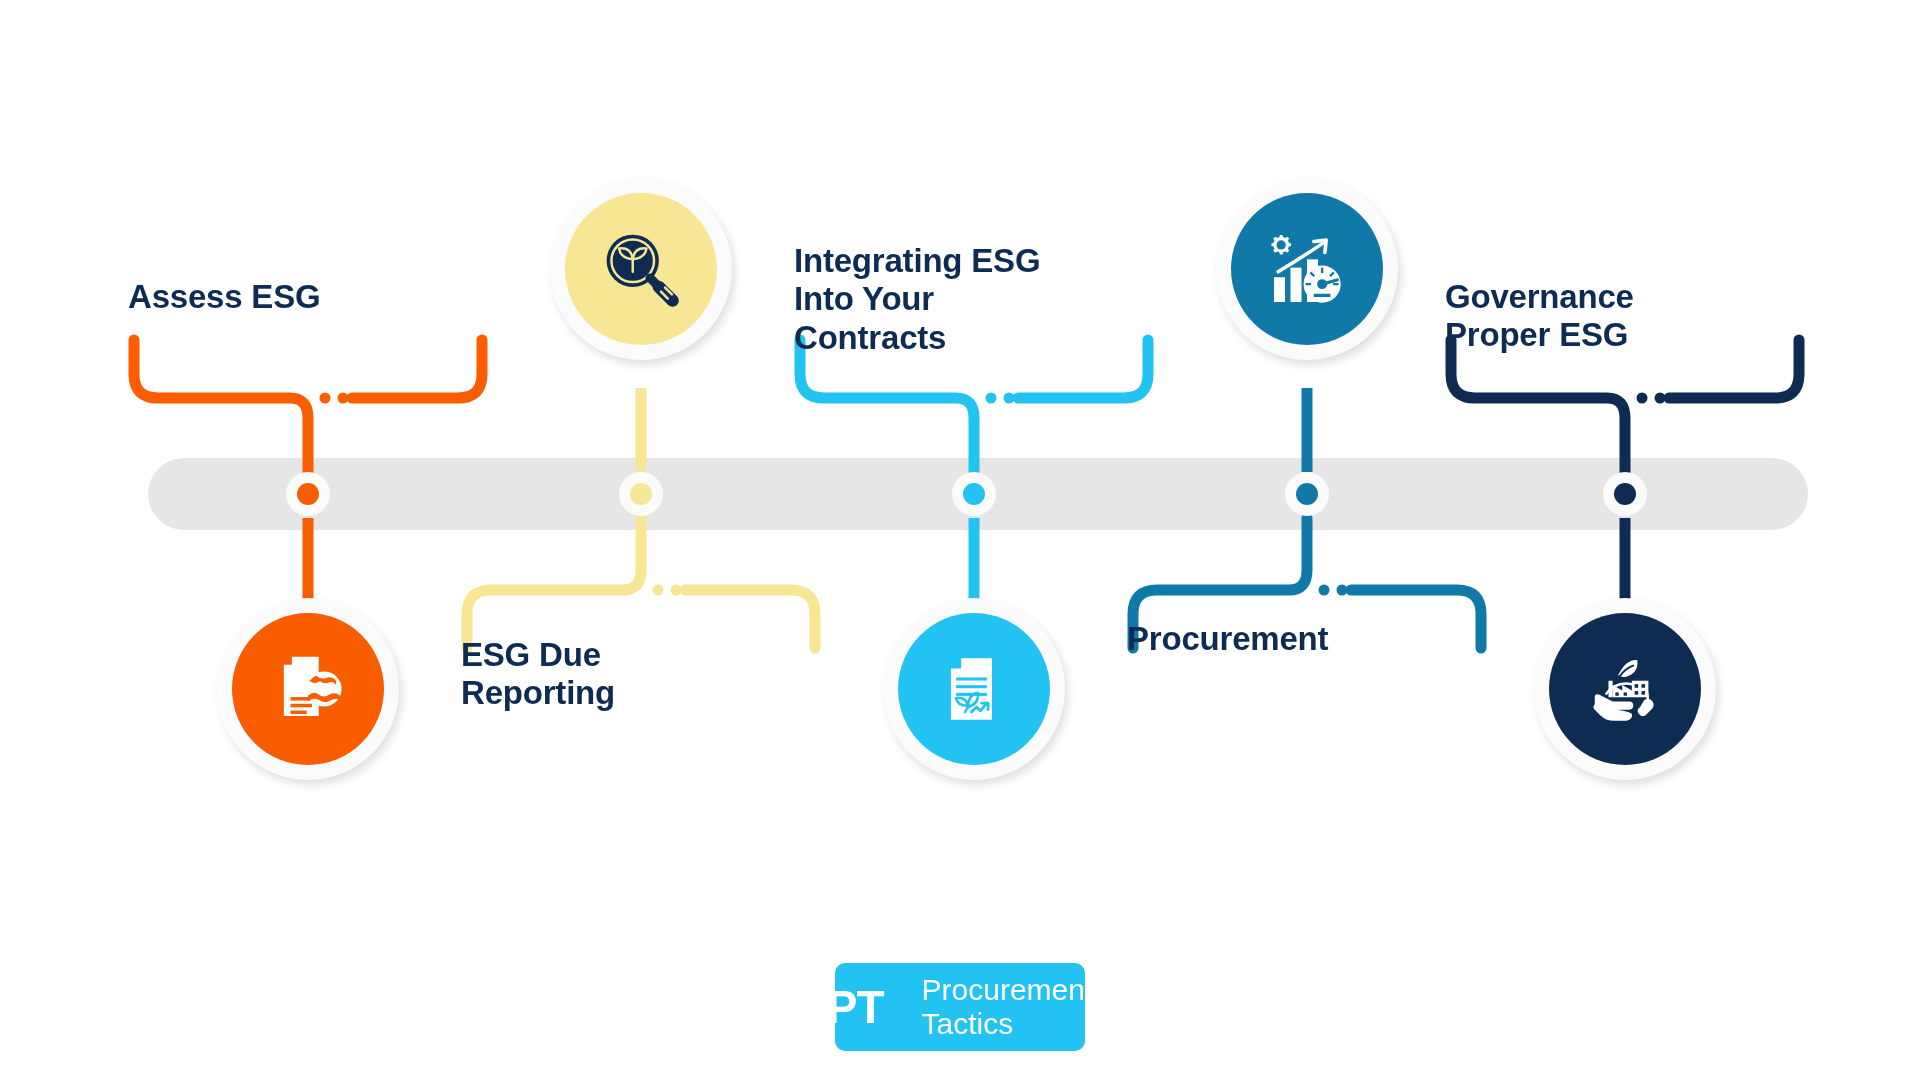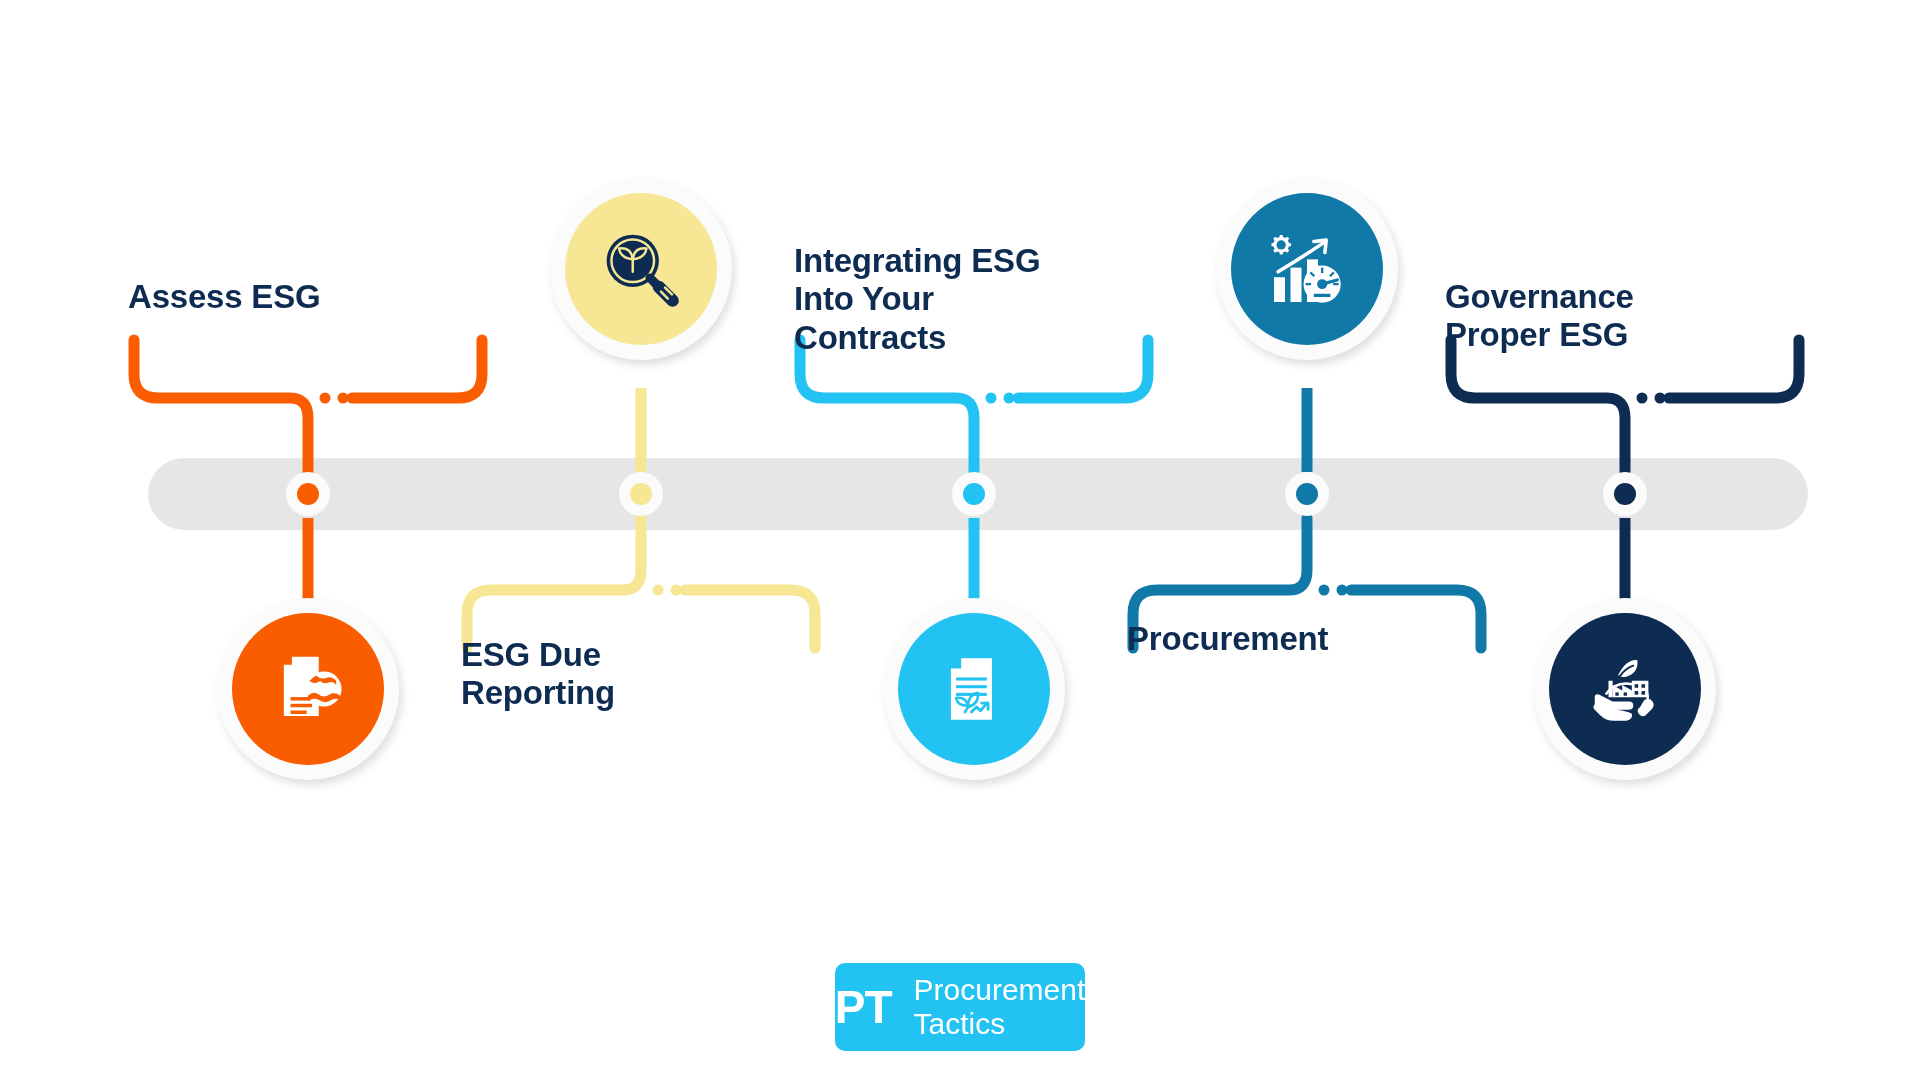--- a/index.html
+++ b/index.html
@@ -107,21 +107,21 @@
     left: 50%;
     margin-left: -125px;
     top: 963px;
     width: 250px;
     height: 88px;
     background: #22c3f2;
     border-radius: 10px 10px 10px 10px;
     display: flex;
     align-items: center;
     justify-content: center;
-    gap: 0px;
+    gap: 8px;
   }
   .logo-pt {
     color: #ffffff;
     font-weight: bold;
     font-size: 46px;
     letter-spacing: -1px;
     padding-right: 12px;
   }
   .logo-rule {
     width: 3px;

